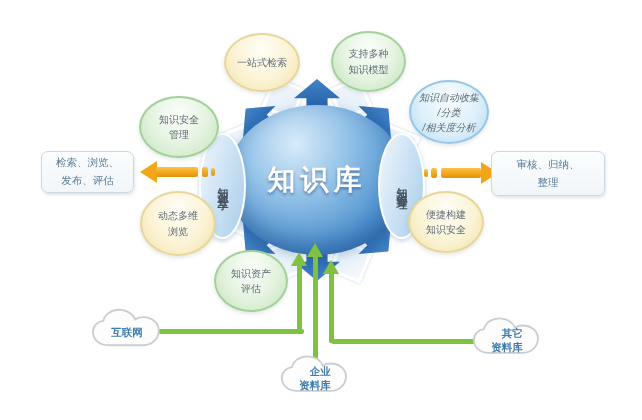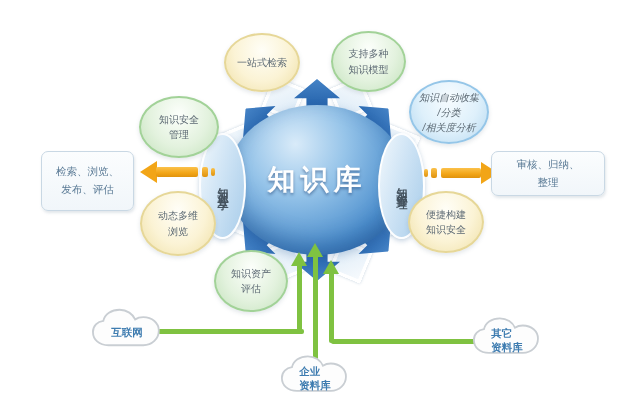--- a/index.html
+++ b/index.html
@@ -65,21 +65,21 @@
   .b-lifecycle  { left:342px; top:250px; width:77px; height:61px; }
 
   
   .side-box {
     position:absolute; border:1px solid #c9d8e4; border-radius:7px;
     background:linear-gradient(180deg,#fbfdfe 0%,#f1f6fa 100%);
     box-shadow:1px 2px 3px rgba(120,140,160,.22);
     display:flex; align-items:center; justify-content:center; text-align:center;
     font-size:10.5px; line-height:1.7; color:#5b7b96; white-space:pre-line; z-index:7;
   }
-  .box-left  { left:41px;  top:151px; width:93px; height:60px; }
+  .box-left  { left:41px;  top:151px; width:93px; height:42px; }
   .box-right { left:491px; top:151px; width:114px; height:45px; }
 
   
   .oa { position:absolute; z-index:6; }
   .oa-body { position:absolute; height:10px; border-radius:2px;
     background:linear-gradient(180deg,#fbc14a 0%,#f2a517 60%,#e0930d 100%); }
   .oa-head-left { position:absolute; width:0; height:0;
     border-top:11px solid transparent; border-bottom:11px solid transparent; border-right:17px solid #f2a517; }
   .oa-head-right { position:absolute; width:0; height:0;
     border-top:11px solid transparent; border-bottom:11px solid transparent; border-left:17px solid #f2a517; }
@@ -88,21 +88,21 @@
 
   
   .gl { position:absolute; background:#7fc241; border-radius:2px; z-index:6; }
   .g-head { position:absolute; width:0; height:0;
     border-left:8px solid transparent; border-right:8px solid transparent; border-bottom:14px solid #7fc241; z-index:6; }
 
   
   .cloud { position:absolute; z-index:7; }
   .cloud svg { display:block; }
   .cloud-label { position:absolute; left:0; right:0; top:0; bottom:0;
-    display:flex; align-items:center; justify-content:center; text-align:left;
+    display:flex; align-items:center; justify-content:center; text-align:right;
     font-size:10.5px; font-weight:bold; color:#3e7cb0; line-height:1.35; white-space:pre-line; padding-top:6px; }
 </style>
 </head>
 <body>
 
 <div class="stage">
 
   <div class="ring">
     <div class="ring-diamond d0"></div>
     <div class="ring-diamond d1"></div>

